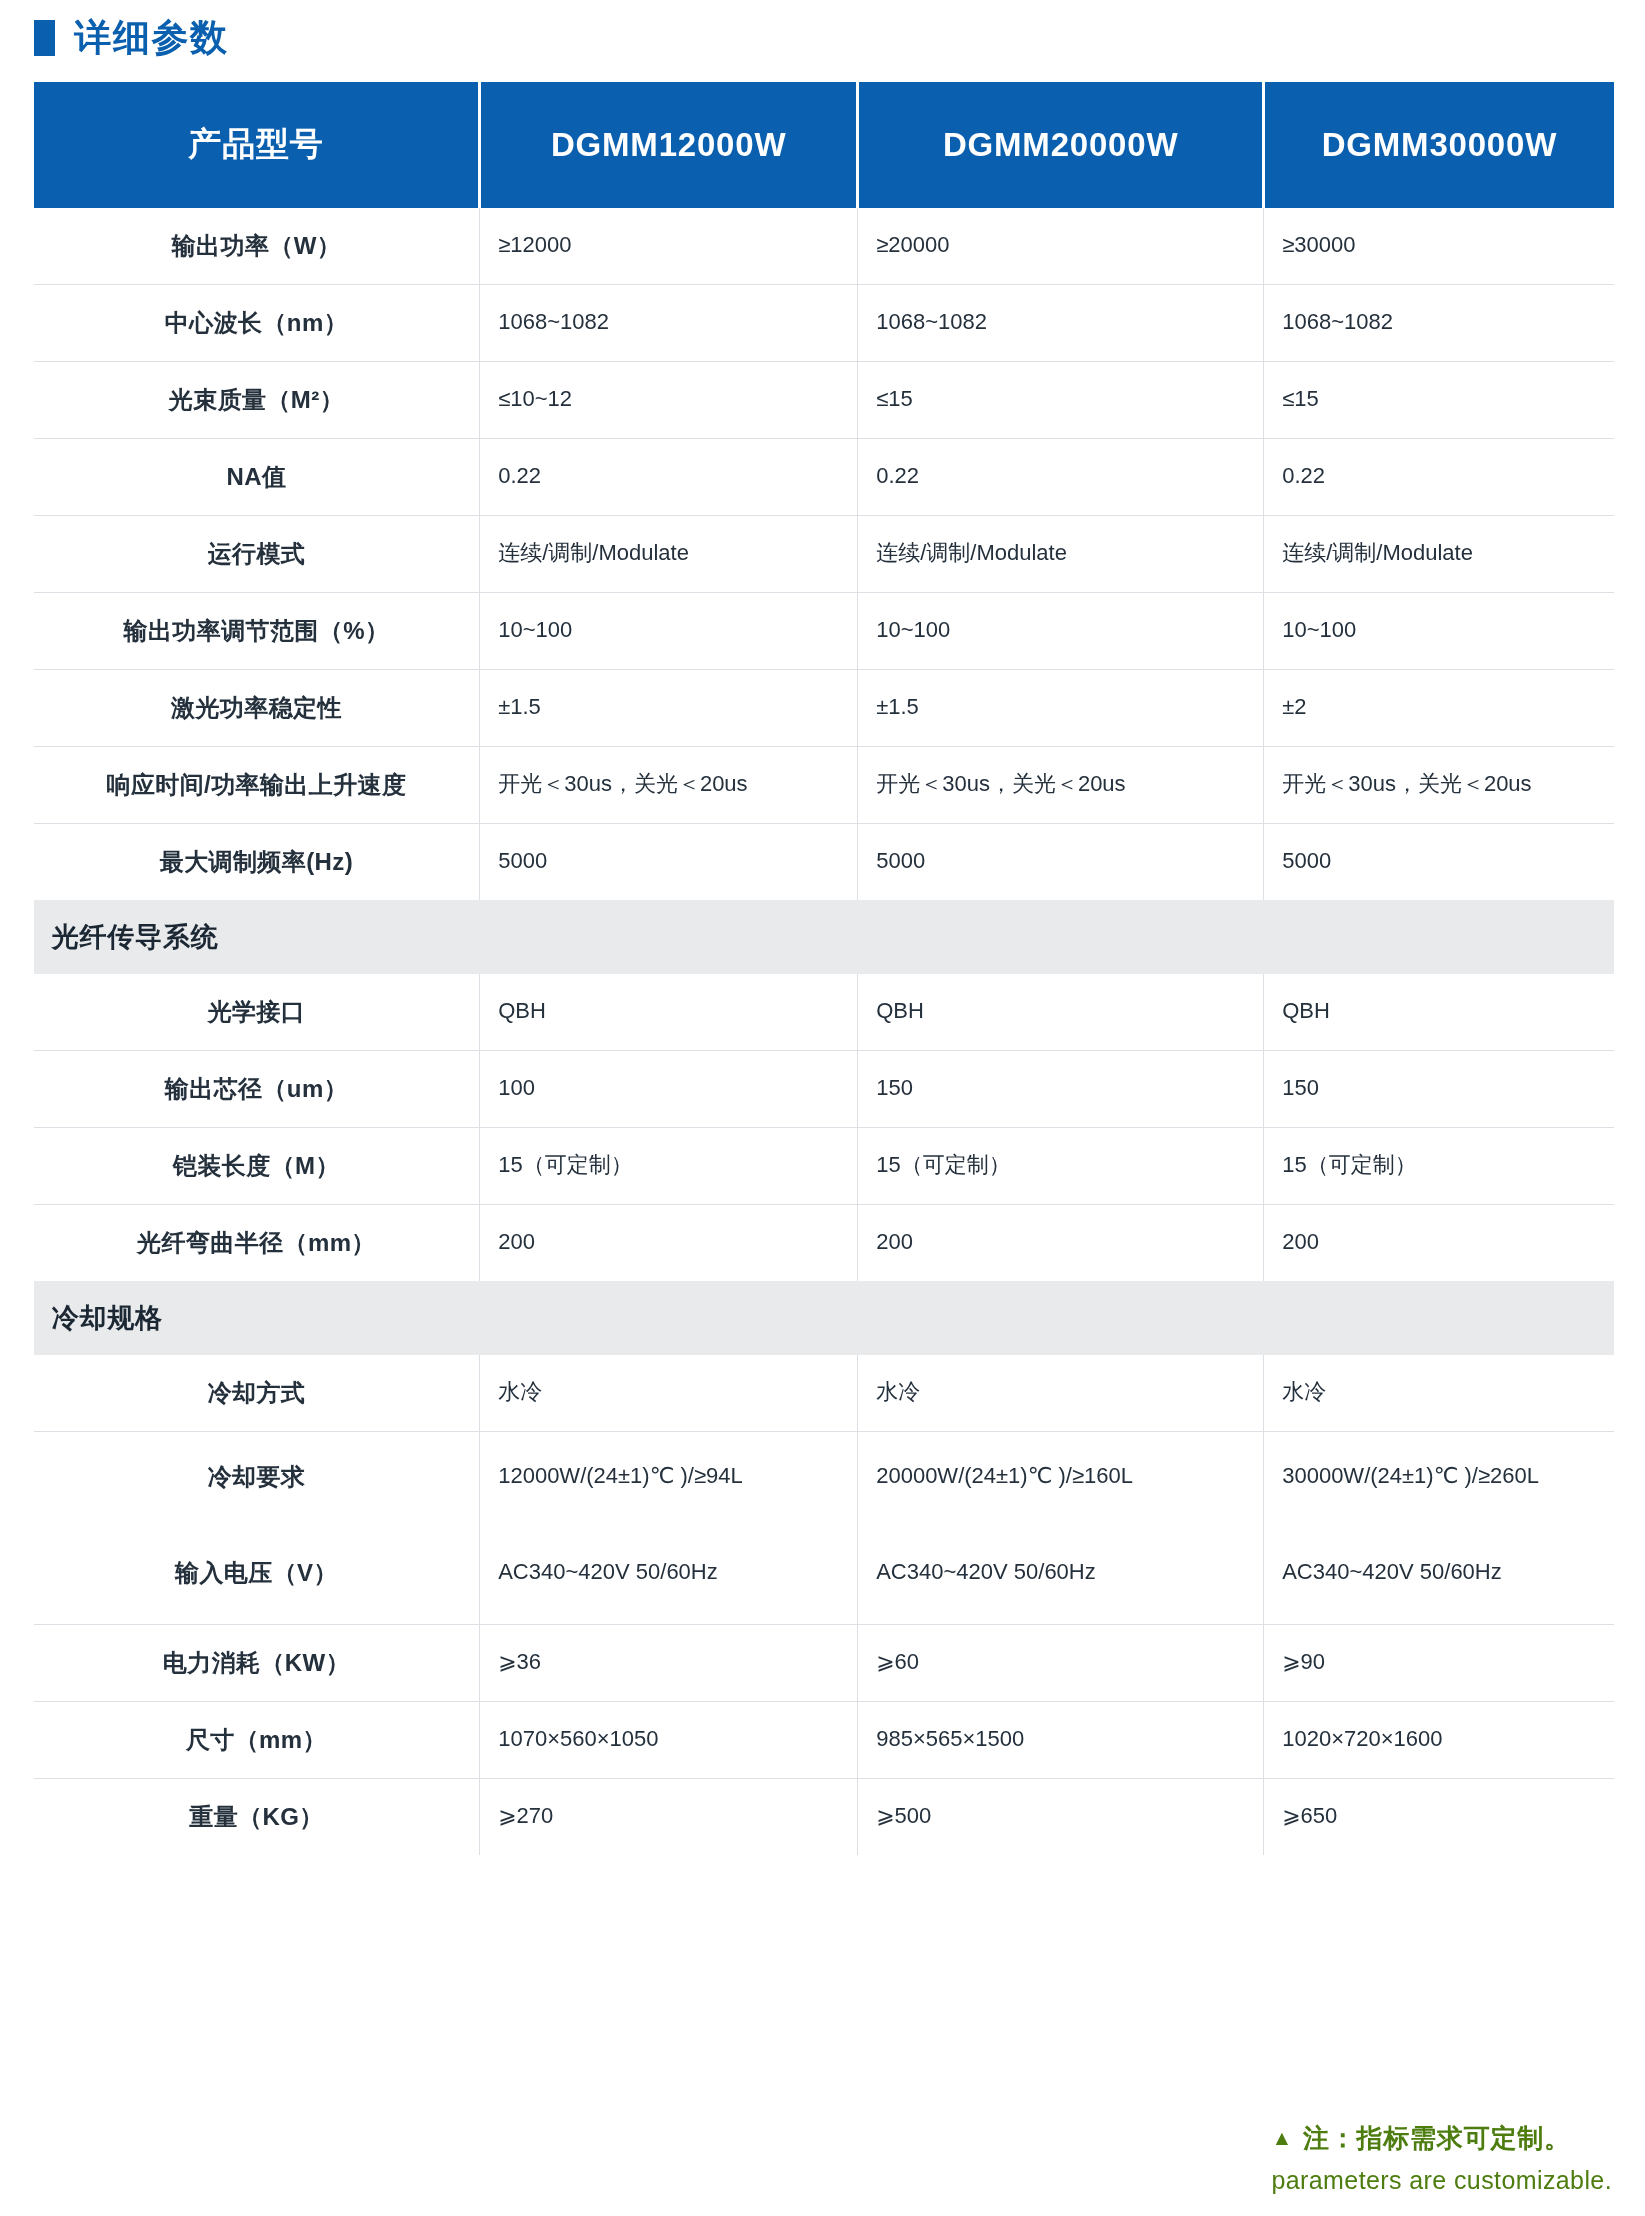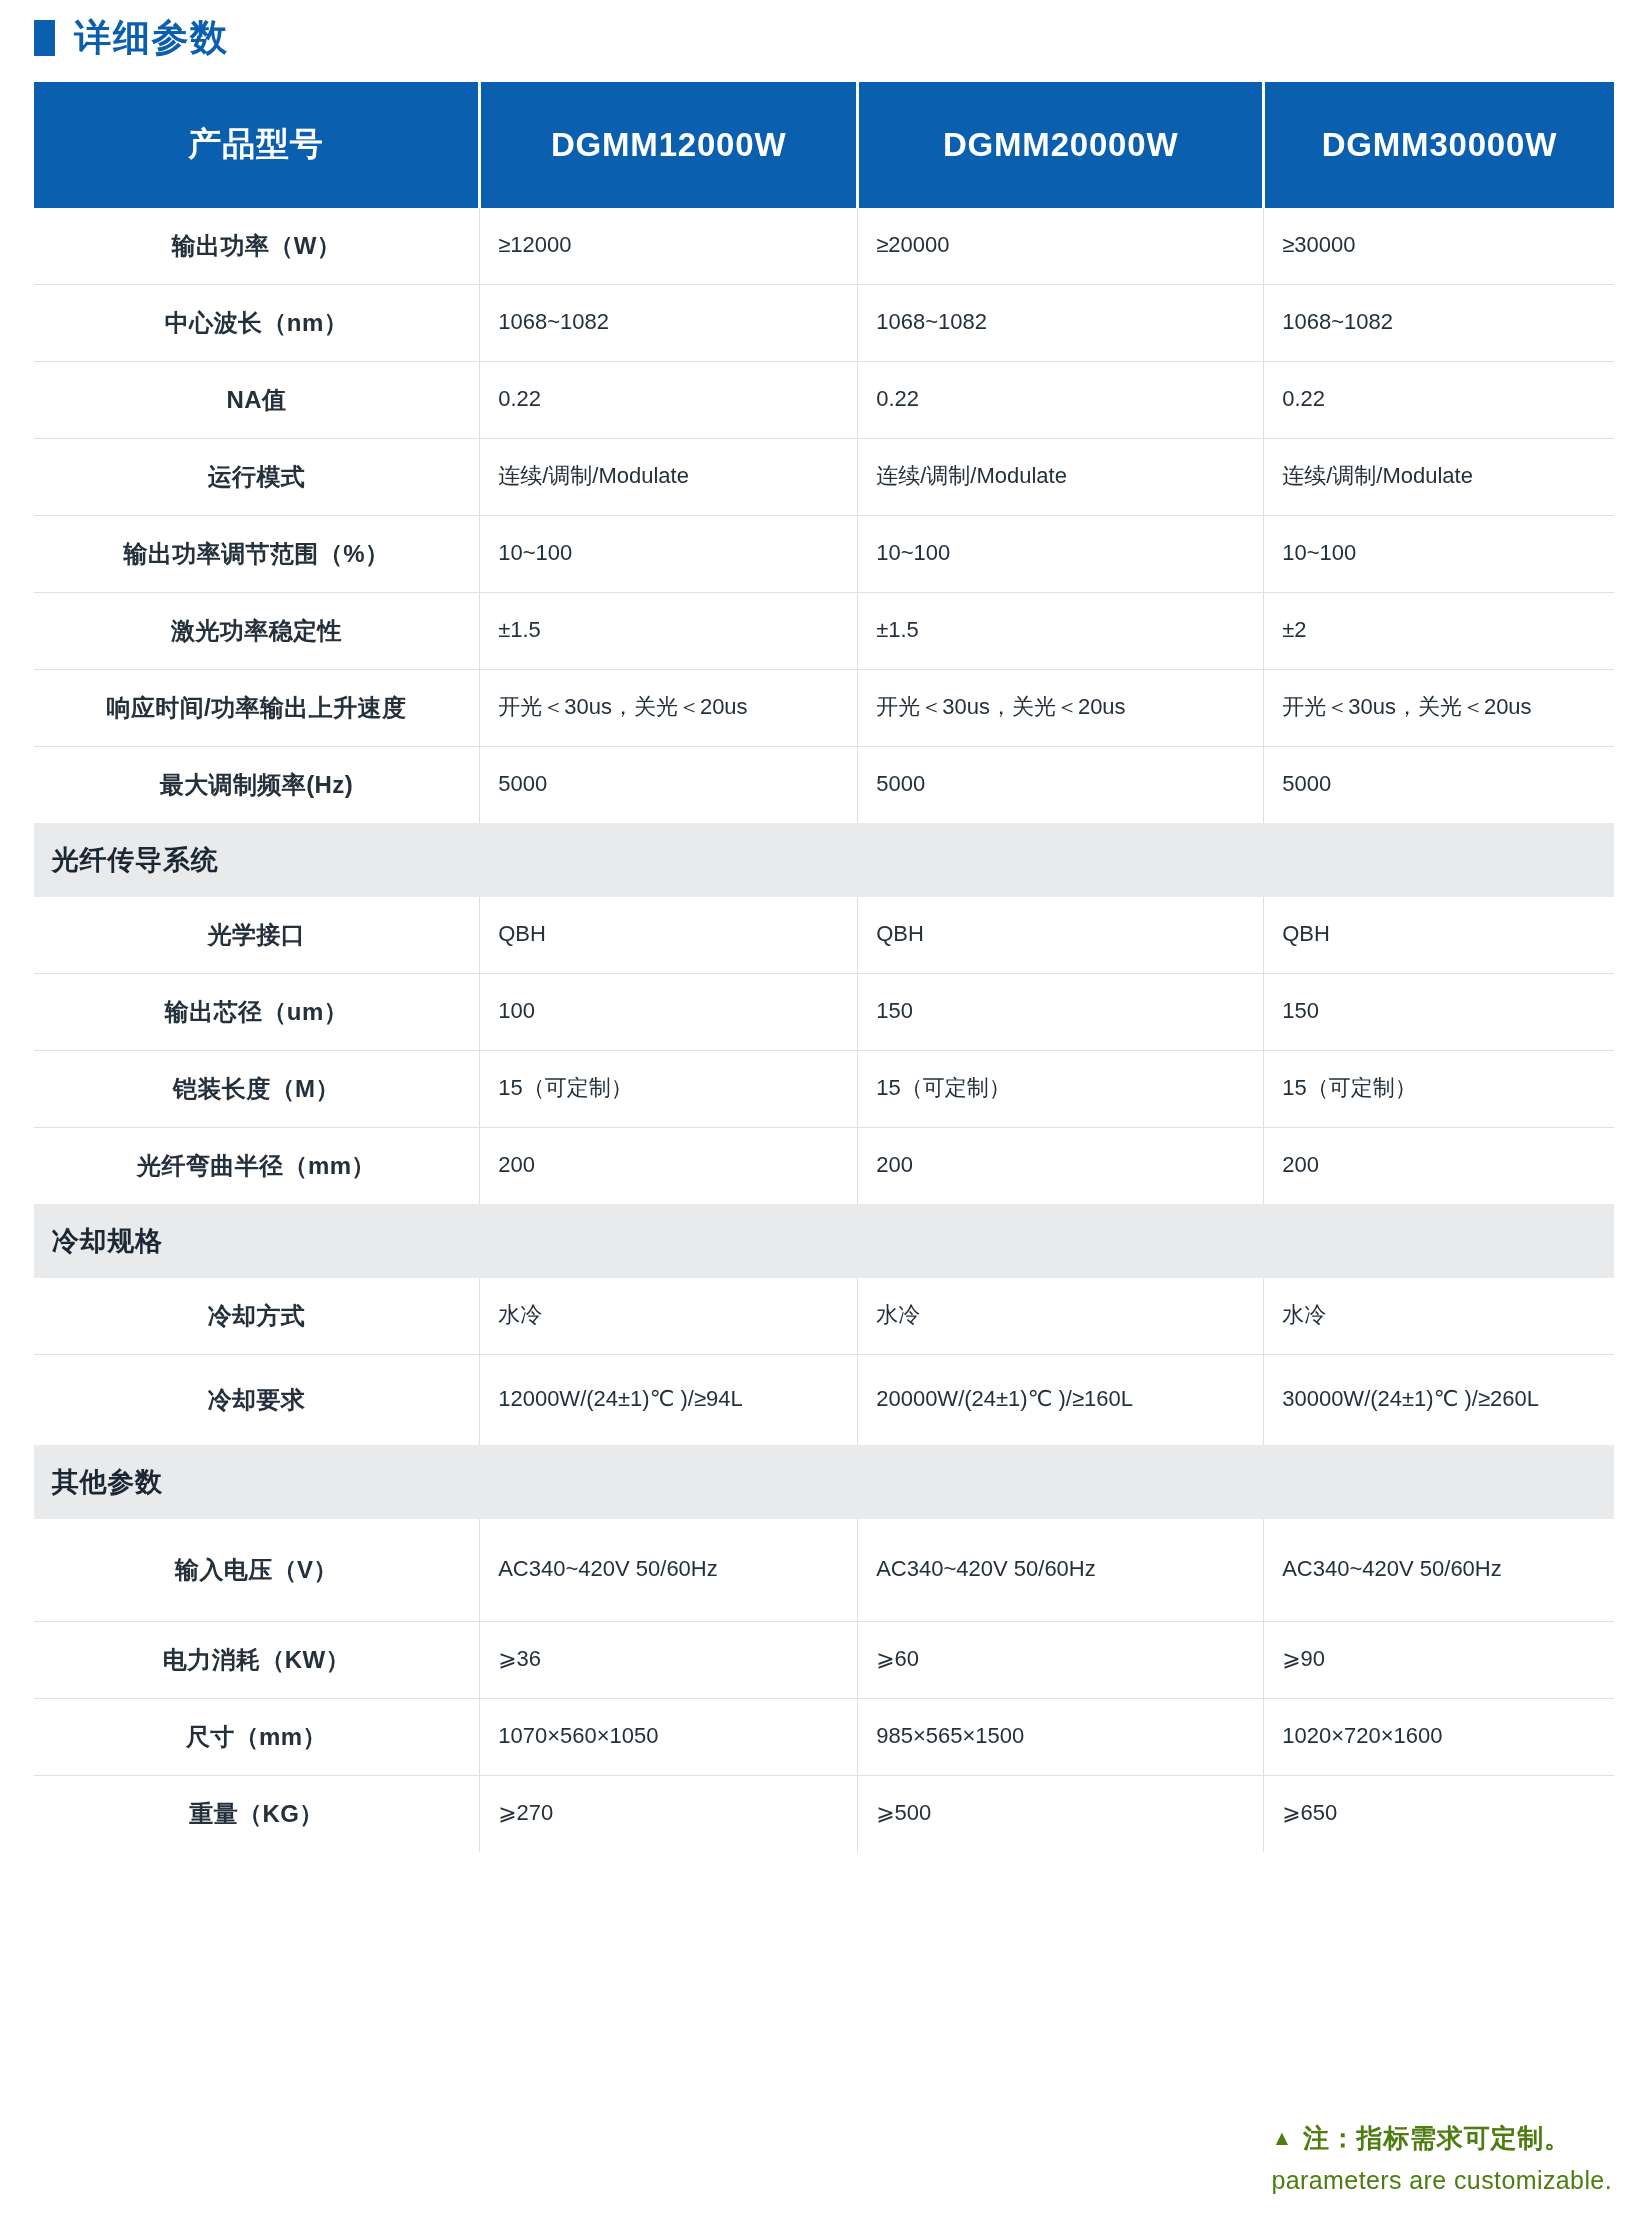--- a/index.html
+++ b/index.html
@@ -163,20 +163,26 @@
         <td class="val">≥20000</td>
         <td class="val">≥30000</td>
       </tr>
       <tr class="data">
         <td class="label">中心波长（nm）</td>
         <td class="val">1068~1082</td>
         <td class="val">1068~1082</td>
         <td class="val">1068~1082</td>
       </tr>
       <tr class="data">
+        <td class="label">光束质量（M²）</td>
+        <td class="val">≤10~12</td>
+        <td class="val">≤15</td>
+        <td class="val">≤15</td>
+      </tr>
+      <tr class="data">
         <td class="label">NA值</td>
         <td class="val">0.22</td>
         <td class="val">0.22</td>
         <td class="val">0.22</td>
       </tr>
       <tr class="data">
         <td class="label">运行模式</td>
         <td class="val">连续/调制/Modulate</td>
         <td class="val">连续/调制/Modulate</td>
         <td class="val">连续/调制/Modulate</td>
@@ -243,23 +249,20 @@
         <td class="val">水冷</td>
         <td class="val">水冷</td>
       </tr>
       <tr class="data tall">
         <td class="label nb">冷却要求</td>
         <td class="val nb">12000W/(24±1)℃ )/≥94L</td>
         <td class="val nb">20000W/(24±1)℃ )/≥160L</td>
         <td class="val nb">30000W/(24±1)℃ )/≥260L</td>
       </tr>
 
-      <tr class="group">
-        <td colspan="4">其他参数</td>
-      </tr>
       <tr class="data xtall">
         <td class="label">输入电压（V）</td>
         <td class="val">AC340~420V 50/60Hz</td>
         <td class="val">AC340~420V 50/60Hz</td>
         <td class="val">AC340~420V 50/60Hz</td>
       </tr>
       <tr class="data">
         <td class="label">电力消耗（KW）</td>
         <td class="val">⩾36</td>
         <td class="val">⩾60</td>

